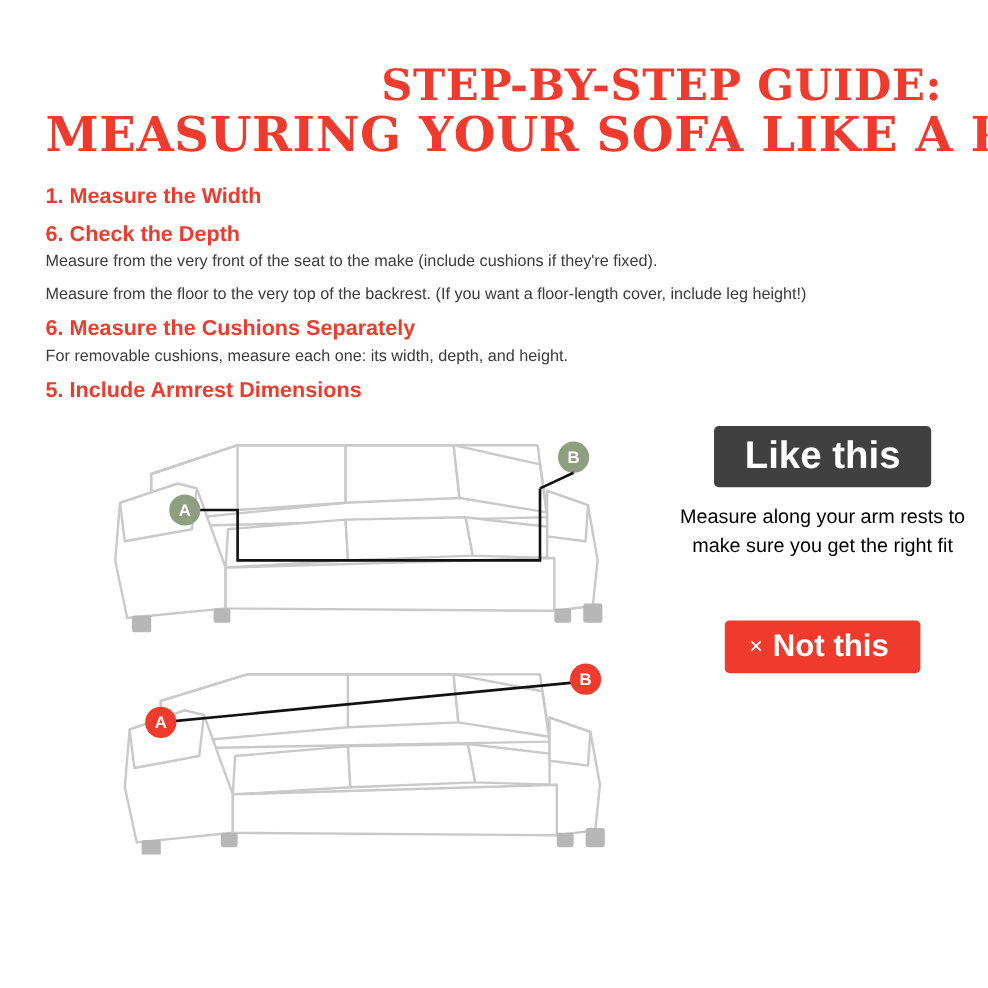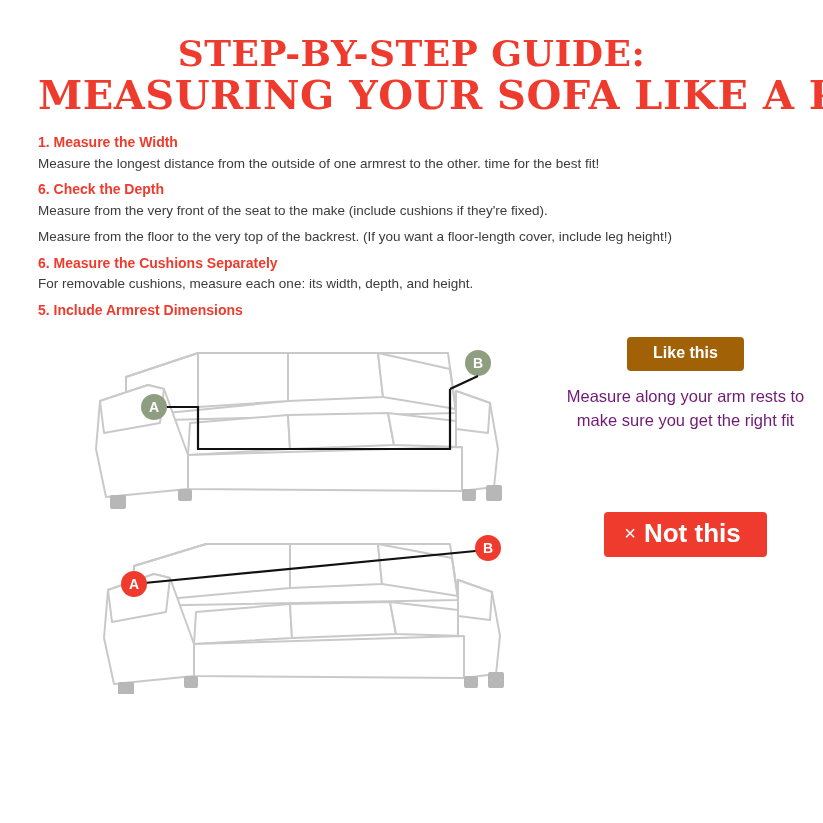--- a/index.html
+++ b/index.html
@@ -18,22 +18,22 @@
   .page {
     width: 823px;
     height: 823px;
     position: relative;
     box-sizing: border-box;
     padding: 0 38px;
   }
 
   
   .title-block {
-    padding-top: 34px;
-    text-align: center;
+    padding-top: 52px;
+    text-align: right;
   }
   .title-line {
     font-family: "DejaVu Serif", serif;
     color: #ef3b2d;
     font-weight: bold;
     letter-spacing: 0.5px;
     line-height: 1.08;
     white-space: nowrap;
   }
   .title-line-1 {
@@ -45,21 +45,21 @@
 
   
   .steps {
     margin-top: 18px;
   }
   .step {
     margin-bottom: 9px;
   }
   .step-heading {
     color: #ef3b2d;
-    font-size: 14px;
+    font-size: 18px;
     font-weight: bold;
     line-height: 1.25;
     margin-bottom: 3px;
   }
   .step-body {
     color: #3b3b3b;
     font-size: 13.5px;
     line-height: 1.3;
   }
 
@@ -81,23 +81,23 @@
     position: absolute;
     left: 510px;
     top: 0;
     width: 275px;
   }
   .callout {
     text-align: center;
   }
   .callout-good-badge {
     display: inline-block;
-    background: #a16207;
+    background: #404040;
     color: #ffffff;
-    font-size: 16px;
+    font-size: 32px;
     font-weight: bold;
     padding: 7px 26px 9px 26px;
     border-radius: 4px;
     line-height: 1.1;
   }
   .callout-bad-badge {
     display: inline-block;
     background: #ef3b2d;
     color: #ffffff;
     font-size: 26px;
@@ -109,25 +109,25 @@
   .badge-x {
     font-size: 20px;
     font-weight: normal;
     margin-right: 8px;
     vertical-align: 2px;
   }
   .callout-text {
     margin-top: 14px;
     font-size: 16.5px;
     line-height: 1.45;
-    color: #701a75;
+    color: #000000;
   }
   .callout-bad-wrap {
     position: absolute;
-    top: 183px;
+    top: 170px;
     left: 0;
     width: 275px;
   }
   .callout-good-wrap {
     position: absolute;
     top: 8px;
     left: 0;
     width: 275px;
   }
 </style>
@@ -137,21 +137,20 @@
 <div class="page">
 
   <div class="title-block">
     <div class="title-line title-line-1">STEP-BY-STEP GUIDE:</div>
     <div class="title-line title-line-2">MEASURING YOUR SOFA LIKE A PRO</div>
   </div>
 
   <div class="steps">
     <div class="step">
       <div class="step-heading">1. Measure the Width</div>
-      <div class="step-body">Measure the longest distance from the outside of one armrest to the other. time for the best fit!</div>
     </div>
     <div class="step">
       <div class="step-heading">6. Check the Depth</div>
       <div class="step-body">Measure from the very front of the seat to the make (include cushions if they're fixed).</div>
     </div>
     <div class="step">
       <div class="step-body">Measure from the floor to the very top of the backrest. (If you want a floor-length cover, include leg height!)</div>
     </div>
     <div class="step">
       <div class="step-heading">6. Measure the Cushions Separately</div>

